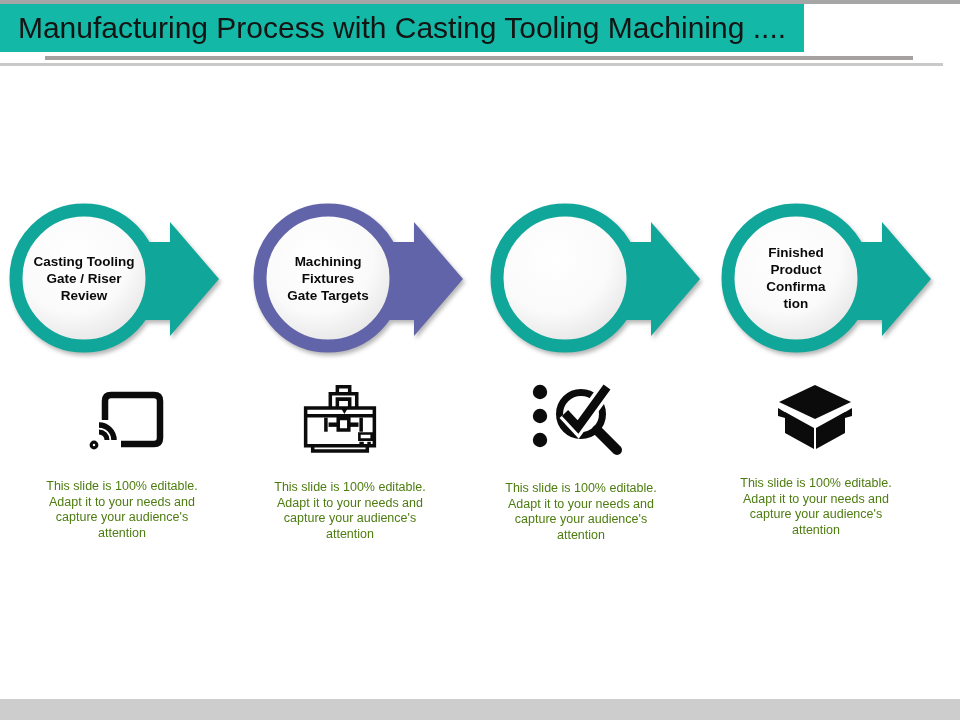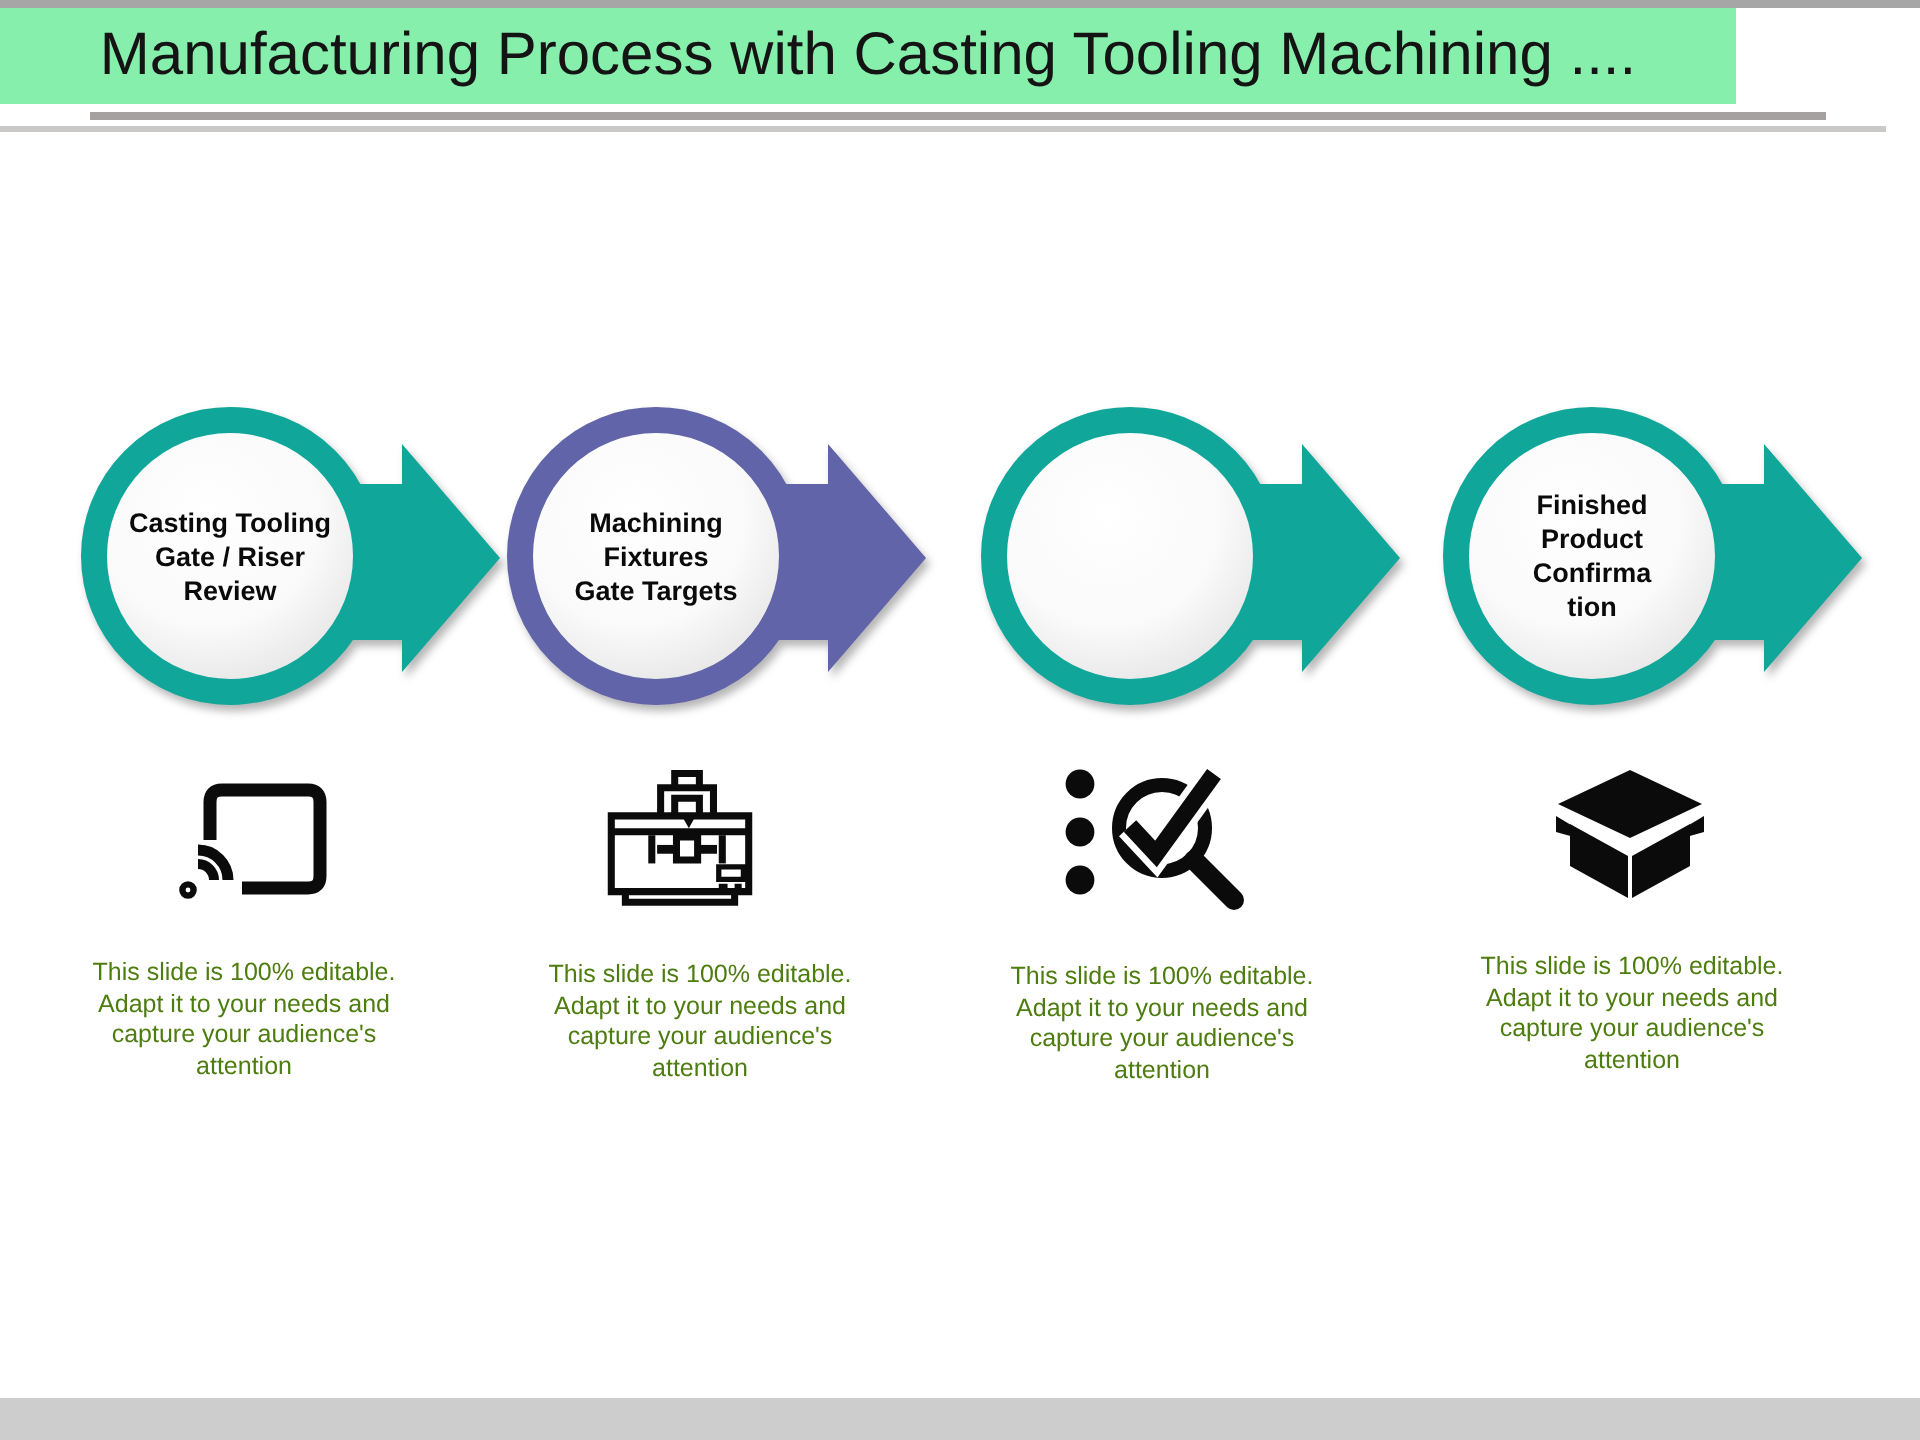--- a/index.html
+++ b/index.html
@@ -1,29 +1,29 @@
 <!DOCTYPE html>
 <html><head>
 <meta charset="utf-8">
 <style>
   html,body{margin:0;padding:0;background:#fff;}
   .slide{
     position:relative;width:960px;height:720px;background:#ffffff;
     overflow:hidden;font-family:"Liberation Sans",sans-serif;
   }
   .top-strip{position:absolute;left:0;top:0;width:960px;height:4px;background:#a6a6a6;}
-  .title-band{position:absolute;left:0;top:4px;width:868px;height:48px;background:#86efac;}
+  .title-band{position:absolute;left:0;top:4px;width:804px;height:48px;background:#14b8a6;}
   .title{margin:0;font-size:30px;font-weight:400;text-align:center;line-height:48px;color:#141414;}
   .underline-1{position:absolute;left:45px;top:56px;width:868px;height:4px;background:#a5a1a1;}
   .underline-2{position:absolute;left:0;top:63px;width:943px;height:3px;background:#cbc8c8;}
   .bottom-strip{position:absolute;left:0;top:699px;width:960px;height:21px;background:#cdcdcd;}
 
   .unit{position:absolute;top:193px;width:235px;height:170px;}
   .unit svg{filter:drop-shadow(2px 3px 2px rgba(70,70,70,.40));}
-  .u1{left:36px}.u2{left:249px}.u3{left:486px}.u4{left:717px}
+  .u1{left:5px}.u2{left:249px}.u3{left:486px}.u4{left:717px}
   .circle-label{
     position:absolute;left:9px;top:0;width:140px;height:170px;
     display:flex;align-items:center;justify-content:center;
     text-align:center;font-weight:700;font-size:13.5px;line-height:17px;
     color:#0a0a0a;white-space:pre-line;
   }
 
   .icon{position:absolute;}
   .i1{left:88px;top:389px}.i2{left:303px;top:384px}.i3{left:531px;top:381px}.i4{left:777px;top:384px}
 

